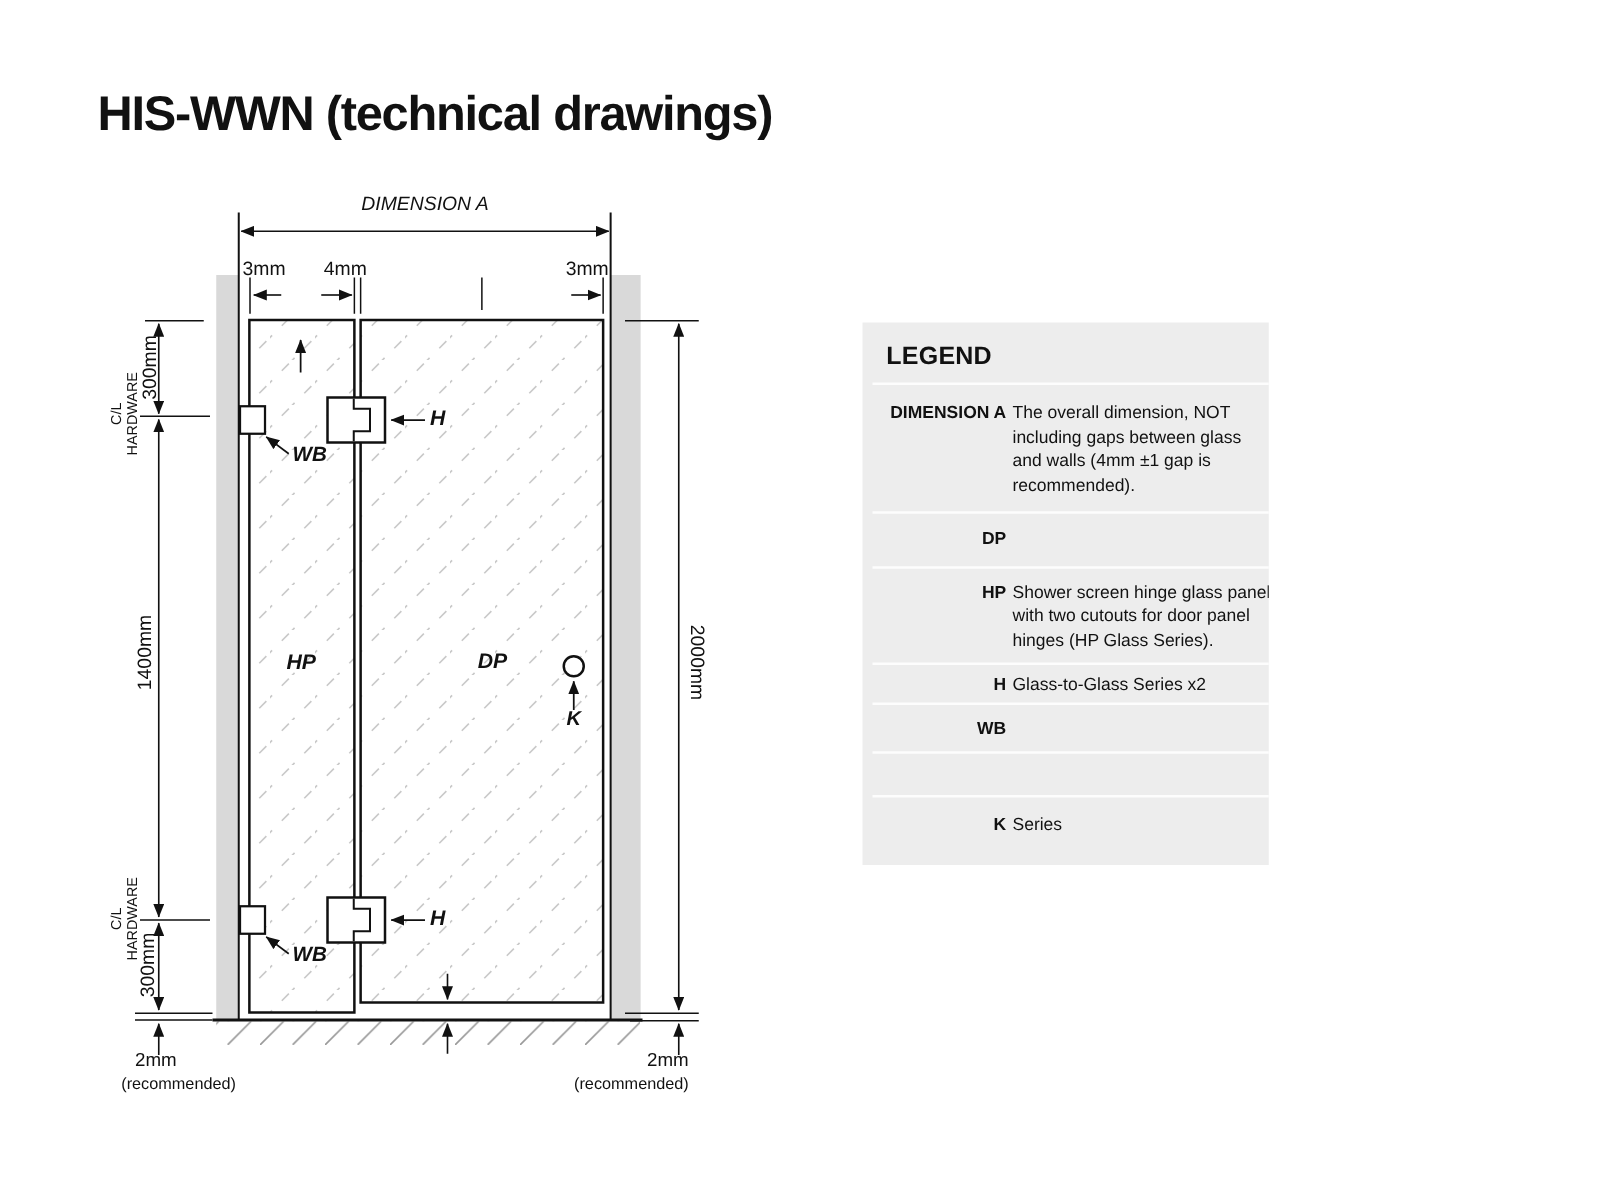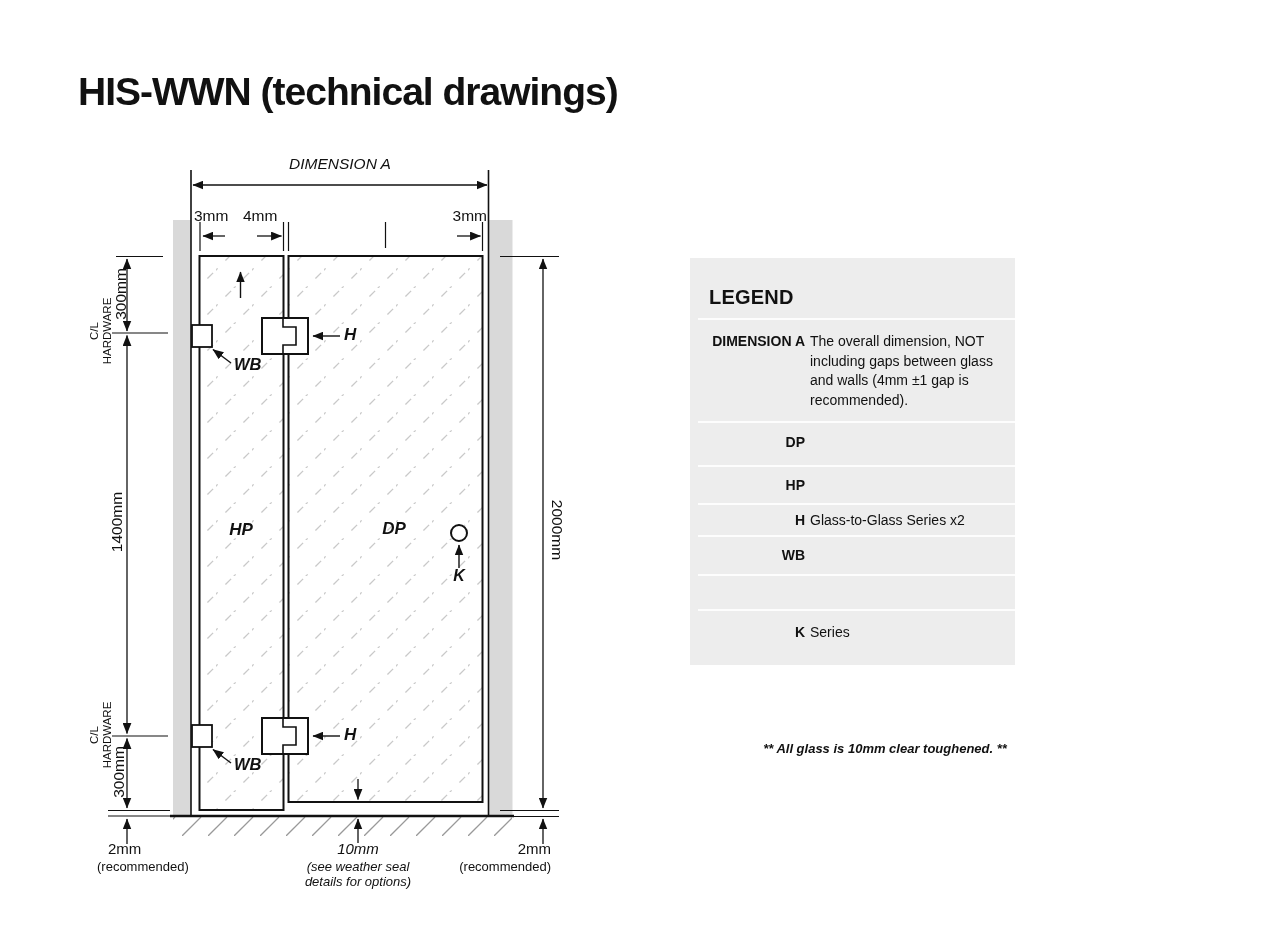--- a/index.html
+++ b/index.html
@@ -12,21 +12,21 @@
   .bolditalic{font-weight:bold;font-style:italic;}
   .rotccw{transform:translate(-50%,-50%) rotate(-90deg);transform-origin:center;}
   .rotcw{transform:translate(-50%,-50%) rotate(90deg);transform-origin:center;}
   .dim-label{font-size:15.5px;}
   .clhw{font-size:11.5px;text-align:center;line-height:1.15;}
   .note-block{text-align:center;line-height:1.25;}
   .note-big{font-size:15px;}
   .note-small{font-size:13px;line-height:1.2;}
   
   .legend{position:absolute;left:690px;top:258px;width:390px;background:#ededed;
-          padding:16px 0 6px 0;box-sizing:border-box;}
+          padding:4px 0 6px 0;box-sizing:border-box;}
   .legend-heading{font-size:20px;font-weight:bold;padding:12px 10px 9px 19px;letter-spacing:0.2px;}
   .legend-row{display:flex;border-top:2px solid #fdfdfd;margin:0 10px 0 8px;}
   .legend-term{width:107px;flex:0 0 107px;text-align:right;font-weight:bold;font-size:14px;line-height:19.5px;}
   .legend-desc{margin-left:5px;font-size:14px;line-height:19.5px;white-space:pre-line;}
   .row-dima{padding:12px 0 11px 0;}
   .row-dp{padding:10px 0 12px 0;}
   .row-hp{padding:9px 0 8px 0;}
   .row-h{padding:6px 0 4px 0;}
   .row-wb{padding:9px 0 9px 0;}
   .row-wb .legend-desc{white-space:nowrap;overflow:visible;}
@@ -132,21 +132,21 @@
 
     <circle cx="459" cy="533" r="8" fill="#fff" stroke="#111" stroke-width="2"></circle>
     <line x1="459" y1="568" x2="459" y2="545" stroke="#111" stroke-width="1.4" marker-end="url(#ah)"></line>
   </svg>
 
   <div class="lbl title">HIS-WWN (technical drawings)</div>
 
   <div class="lbl italic" style="left:240px;top:156px;width:200px;text-align:center;font-size:15.5px;">DIMENSION A</div>
 
   <div class="lbl dim-label" style="left:194px;top:208px;">3mm</div>
-  <div class="lbl dim-label" style="left:243px;top:208px;">4mm</div>
+  <div class="lbl dim-label" style="left:259px;top:208px;">4mm</div>
   <div class="lbl dim-label" style="left:446px;top:208px;width:41px;text-align:right;">3mm</div>
 
   <div class="lbl dim-label rotccw" style="left:121px;top:294px;">300mm</div>
   <div class="lbl dim-label rotccw" style="left:117px;top:522px;">1400mm</div>
   <div class="lbl dim-label rotccw" style="left:119px;top:772px;">300mm</div>
   <div class="lbl dim-label rotcw" style="left:557px;top:530px;">2000mm</div>
 
   <div class="lbl clhw rotccw" style="left:101px;top:331px;">
     <div>C/L</div>
     <div>HARDWARE</div>
@@ -165,25 +165,20 @@
   <div class="lbl bolditalic" style="left:234px;top:356px;font-size:16.5px;">WB</div>
   <div class="lbl bolditalic" style="left:234px;top:756px;font-size:16.5px;">WB</div>
 
   <div class="lbl bolditalic" style="left:450px;top:568px;width:18px;text-align:center;font-size:16px;">K</div>
 
   <div class="lbl note-block" style="left:97px;top:840px;text-align:left;">
     <div class="note-big" style="margin-left:11px;">2mm</div>
     <div class="note-small">(recommended)</div>
   </div>
 
-  <div class="lbl note-block italic" style="left:283px;top:840px;width:150px;">
-    <div class="note-big">10mm</div>
-    <div class="note-small">(see weather seal</div>
-    <div class="note-small">details for options)</div>
-  </div>
 
   <div class="lbl note-block" style="left:446px;top:840px;width:105px;text-align:right;">
     <div class="note-big">2mm</div>
     <div class="note-small">(recommended)</div>
   </div>
 
   <div class="legend">
     <div class="legend-heading">LEGEND</div>
 
     <div class="legend-row row-dima">
@@ -191,33 +186,35 @@
       <div class="legend-desc">The overall dimension, NOT
 including gaps between glass
 and walls (4mm ±1 gap is
 recommended).</div>
     </div>
     <div class="legend-row row-dp">
       <div class="legend-term">DP</div>
     </div>
     <div class="legend-row row-hp">
       <div class="legend-term">HP</div>
+      <div class="legend-desc">Shower screen hinge glass panel
+with two cutouts for door panel
+hinges (HP Glass Series).</div>
     </div>
     <div class="legend-row row-h">
       <div class="legend-term">H</div>
       <div class="legend-desc">Glass-to-Glass Series x2</div>
     </div>
     <div class="legend-row row-wb">
       <div class="legend-term">WB</div>
     </div>
     <div class="legend-row row-empty">
       <div class="legend-term"></div>
       <div class="legend-desc"></div>
     </div>
     <div class="legend-row row-k">
       <div class="legend-term">K</div>
       <div class="legend-desc">Series</div>
     </div>
   </div>
 
-  <div class="legend-footnote">** All glass is 10mm clear toughened. **</div>
 
 </div>
 
 </body></html>

